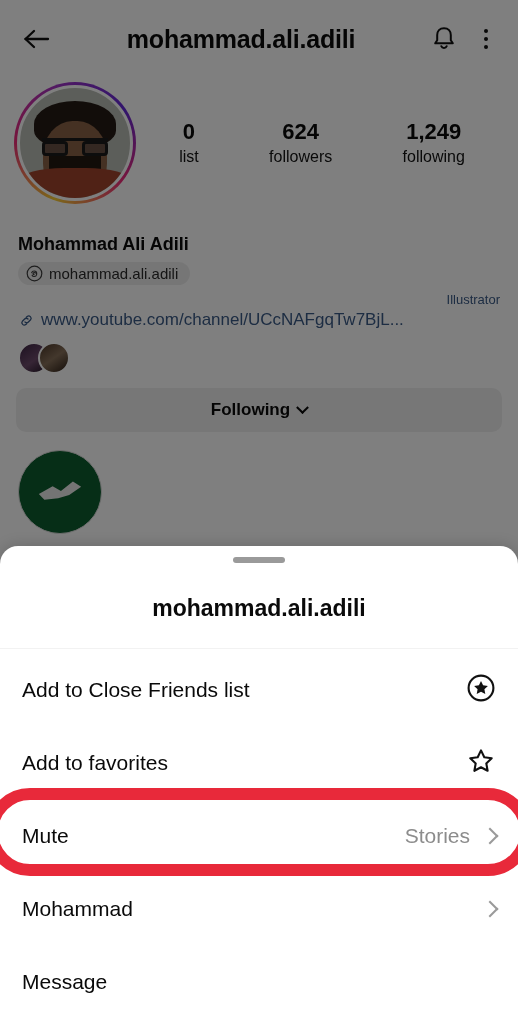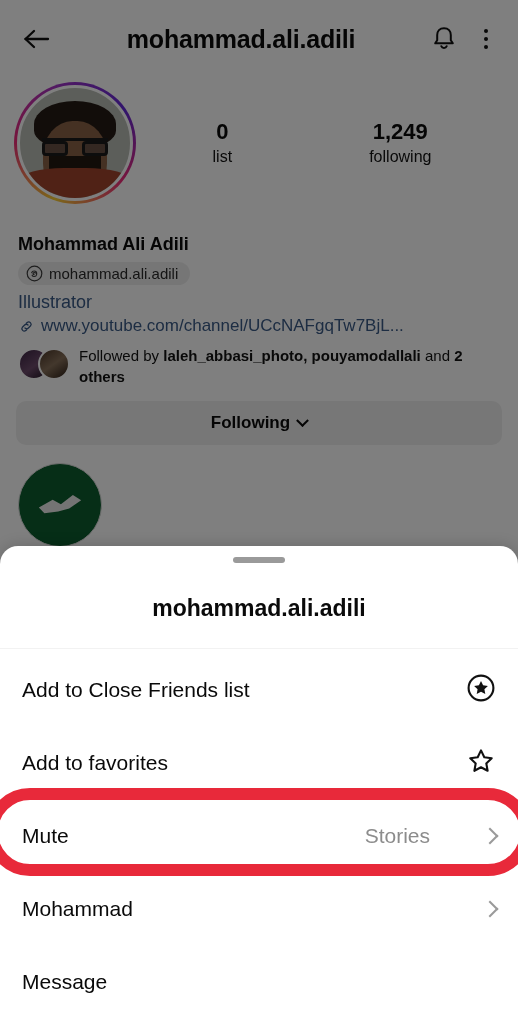--- a/index.html
+++ b/index.html
@@ -105,21 +105,21 @@
   
   .bio{ padding:6px 18px 0 18px; }
   .full-name{ font-size:18px; font-weight:bold; color:#0a0a0a; margin-top:24px; }
   .threads-pill{
     display:inline-flex; align-items:center; gap:6px;
     background:rgba(0,0,0,0.07);
     border-radius:14px; padding:3px 12px 3px 8px;
     margin-top:7px;
     font-size:15px; color:#2b2b2b;
   }
-  .category{ font-size:18px; color:#3a5a86; margin-top:6px; }
+  .category{ font-size:13px; color:#3a5a86; margin-top:6px;text-align:right; }
   .bio-quote{ font-size:17px; color:#0f0f0f; margin-top:2px; line-height:1.3; }
   .bio-link{
     font-size:17px; color:#3a5a86; margin-top:3px;
     display:flex; align-items:center; gap:6px;
     white-space:nowrap; overflow:hidden;text-align:right;
   }
 
   
   .followed-by{
     display:flex; align-items:flex-start; gap:9px;
@@ -187,21 +187,20 @@
     font-size:23px; font-weight:bold; color:#0a0a0a;
     padding:32px 0 26px 0;
     border-bottom:1px solid #f2f2f2;
   }
   .menu{ padding-top:4px; }
   .menu-row{
     height:73px;
     display:flex; align-items:center;
     padding:0 22px;
     position:relative;
-    gap:40px;
   }
   .menu-label{
     font-size:21px; color:#0a0a0a;
     flex:1 1 auto;
   }
   .menu-value{
     font-size:21px; color:#8c8c8c;
     margin-right:14px;
     text-align:right;
   }
@@ -265,20 +264,24 @@
         <div class="shirt"></div>
       </div>
     </div>
 
     <div class="counts">
       <div class="count-cell">
         <div class="count-num">0</div>
         <div class="count-lbl">list</div>
       </div>
       <div class="count-cell">
+        <div class="count-num">624</div>
+        <div class="count-lbl">followers</div>
+      </div>
+      <div class="count-cell">
         <div class="count-num">1,249</div>
         <div class="count-lbl">following</div>
       </div>
     </div>
   </div>
 
   <div class="bio">
     <div class="full-name">Mohammad Ali Adili</div>
 
     <div class="threads-pill">
@@ -297,23 +300,20 @@
         <path d="M11.8 8.2 a2.8 2.8 0 0 0-4 0 l-2.6 2.6 a2.85 2.85 0 0 0 4 4 l1-1" fill="none" stroke="#3a5a86" stroke-width="1.5" stroke-linecap="round"></path>
       </svg>
       <span>www.youtube.com/channel/UCcNAFgqTw7BjL...</span>
     </div>
   </div>
 
   <div class="followed-by">
     <div class="fb-avatars">
       <span class="fb-av a"></span>
       <span class="fb-av b"></span>
-    </div>
-    <div class="fb-text">
-      <span>Followed by </span><b>laleh_abbasi_photo, pouyamodallali</b><span> and </span><b>2 others</b>
     </div>
   </div>
 
   <div class="actions">
     <button class="act-btn">
       <span>Following</span>
       <span class="chev-down"></span>
     </button>
   </div>
 

